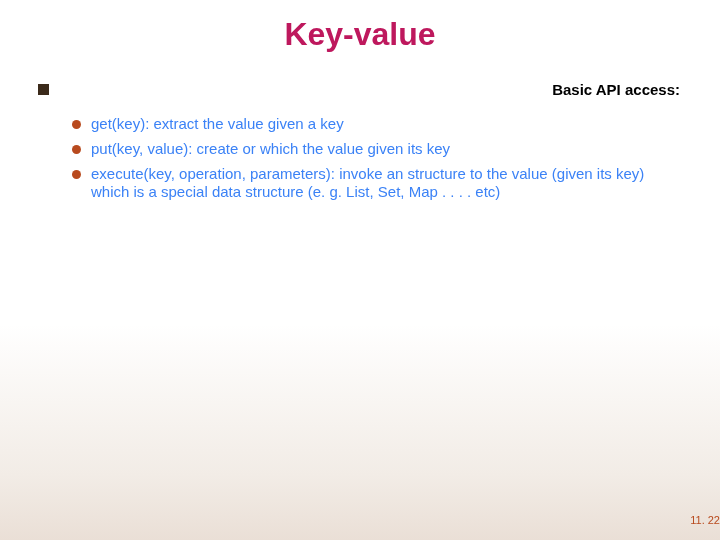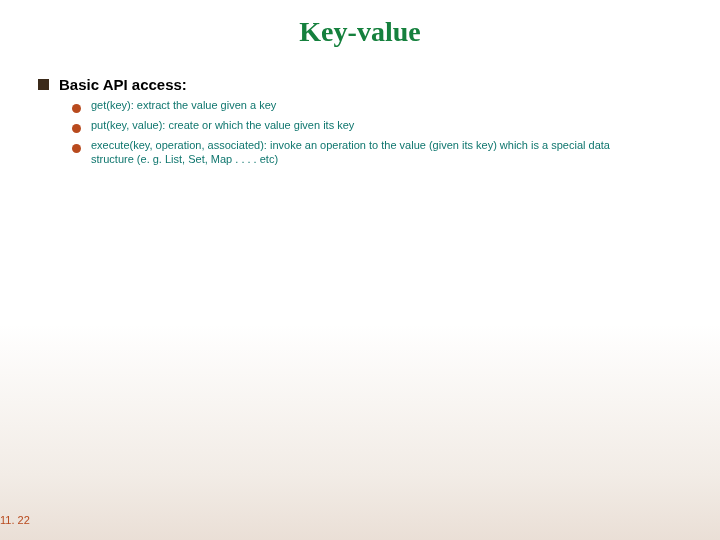--- a/index.html
+++ b/index.html
@@ -4,36 +4,36 @@
 <style>
   * { margin: 0; padding: 0; box-sizing: border-box; }
   html, body { width: 720px; height: 540px; }
   body {
     font-family: Arial, Helvetica, sans-serif;
     background: linear-gradient(to bottom, #ffffff 0%, #ffffff 60%, #f2ece6 88%, #eadfd6 100%);
     position: relative;
   }
   .title {
     text-align: center;
-    font-size: 28px;
+    font-size: 32px;
     font-weight: bold;
-    color: #15803d;
+    color: #be185d;
     padding-top: 16px;
     padding-bottom: 28px;
-    font-family: Liberation Serif, serif;
+    font-family: Liberation Sans, sans-serif;
   }
   .content {
     padding-left: 38px;
     padding-right: 40px;
   }
   .top-item {
     display: flex;
     align-items: flex-start;
-    gap: 10px;
-    margin-bottom: 6px;
+    margin-bottom: 17px;
+    justify-content: space-between;
   }
   .square-bullet {
     width: 11px;
     height: 11px;
     background: #3b2a1a;
     flex: 0 0 auto;
     margin-top: 3px;
   }
   .top-label {
     font-size: 15px;
@@ -52,30 +52,30 @@
   }
   .circle-bullet {
     width: 9px;
     height: 9px;
     border-radius: 50%;
     background: #b84a1e;
     flex: 0 0 auto;
     margin-top: 5px;
   }
   .sub-text {
-    font-size: 11px;
-    color: #0f766e;
+    font-size: 15px;
+    color: #3b82f6;
     max-width: 560px;
   }
   .footer {
     position: absolute;
     bottom: 14px;
     left: 0;
     width: 100%;
-    text-align: left;
+    text-align: right;
     font-size: 11px;
     color: #b84a1e;
   }
 </style>
 </head>
 <body>
 
 <div class="title">Key-value</div>
 
 <div class="content">
@@ -93,19 +93,19 @@
     </div>
 
     <div class="sub-item">
       <div class="circle-bullet"></div>
       <div class="sub-text">put(key, value): create or which the value given its key</div>
     </div>
 
 
     <div class="sub-item">
       <div class="circle-bullet"></div>
-      <div class="sub-text">execute(key, operation, associated): invoke an operation to the value (given its key) which is a special data structure (e. g. List, Set, Map . . . . etc)</div>
+      <div class="sub-text">execute(key, operation, parameters): invoke an structure to the value (given its key) which is a special data structure (e. g. List, Set, Map . . . . etc)</div>
     </div>
 
   </div>
 </div>
 
 <div class="footer">11. 22</div>
 
 </body></html>

